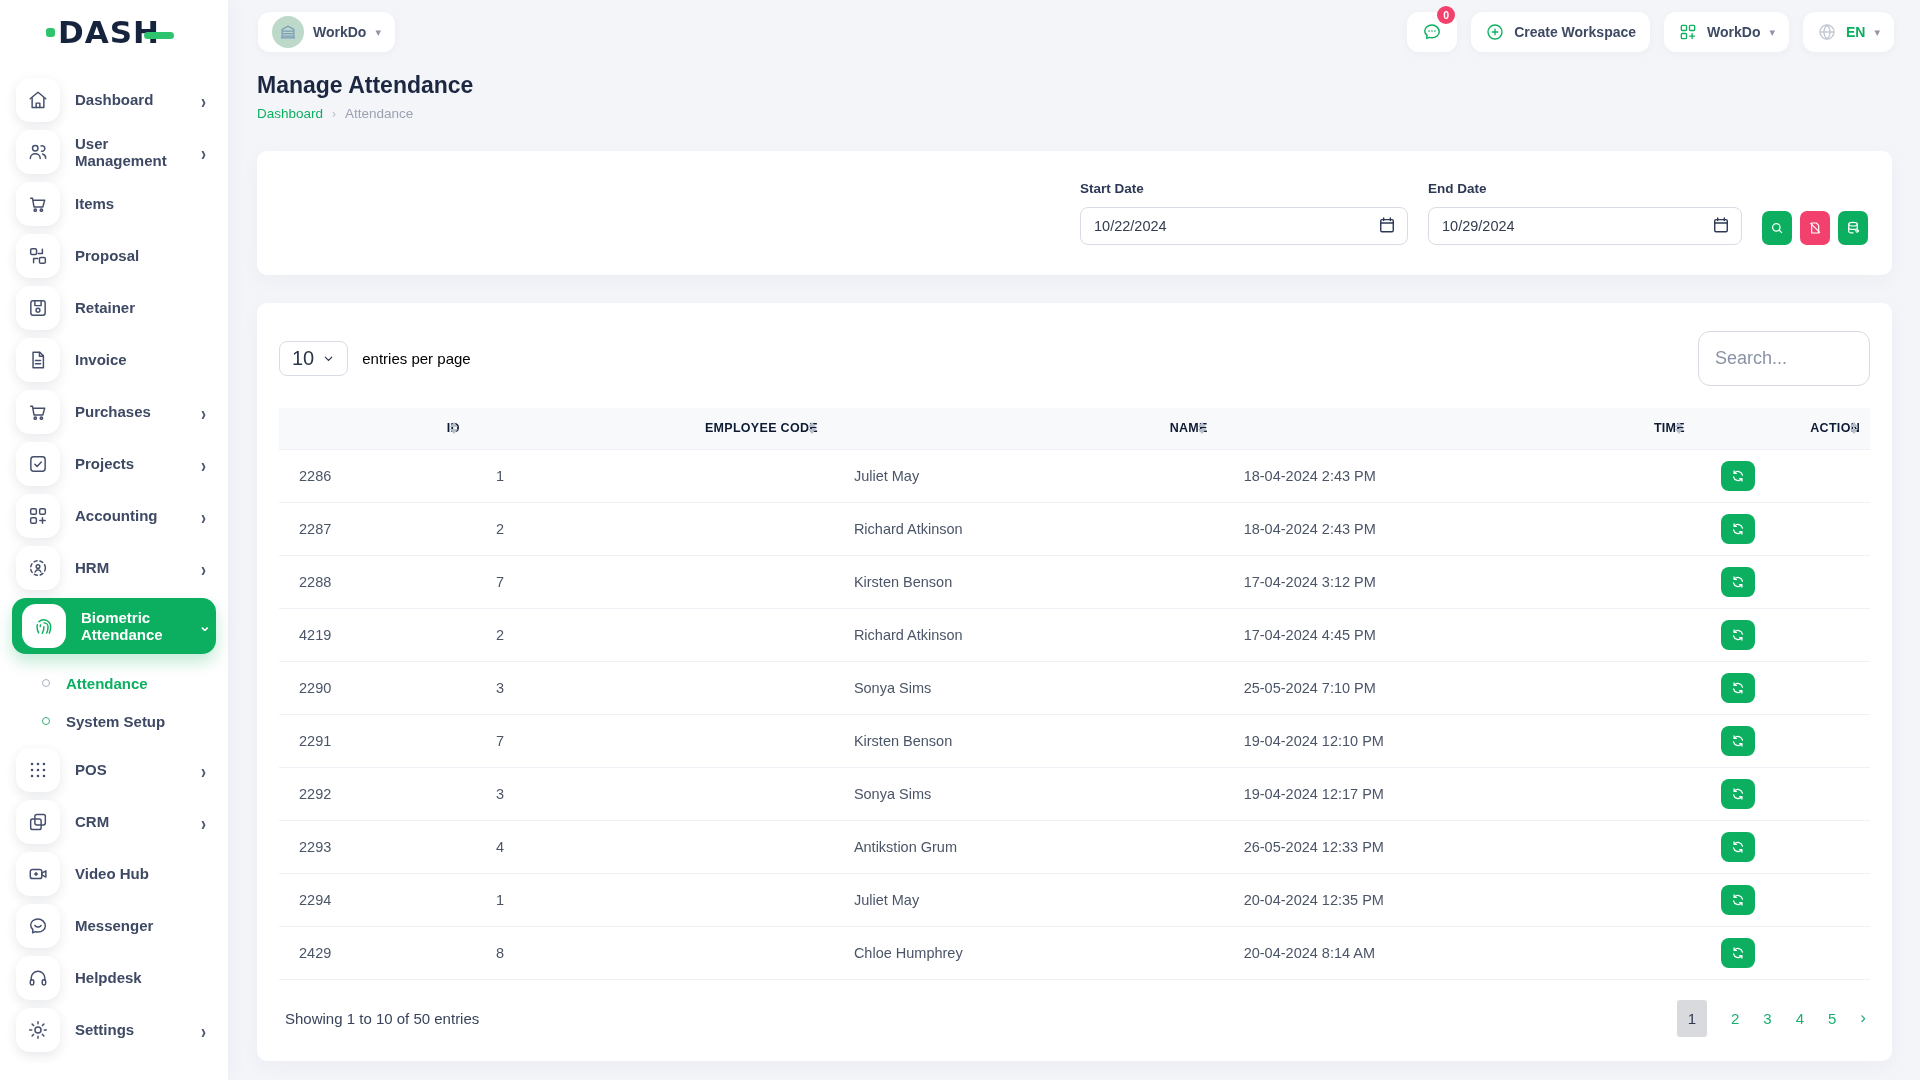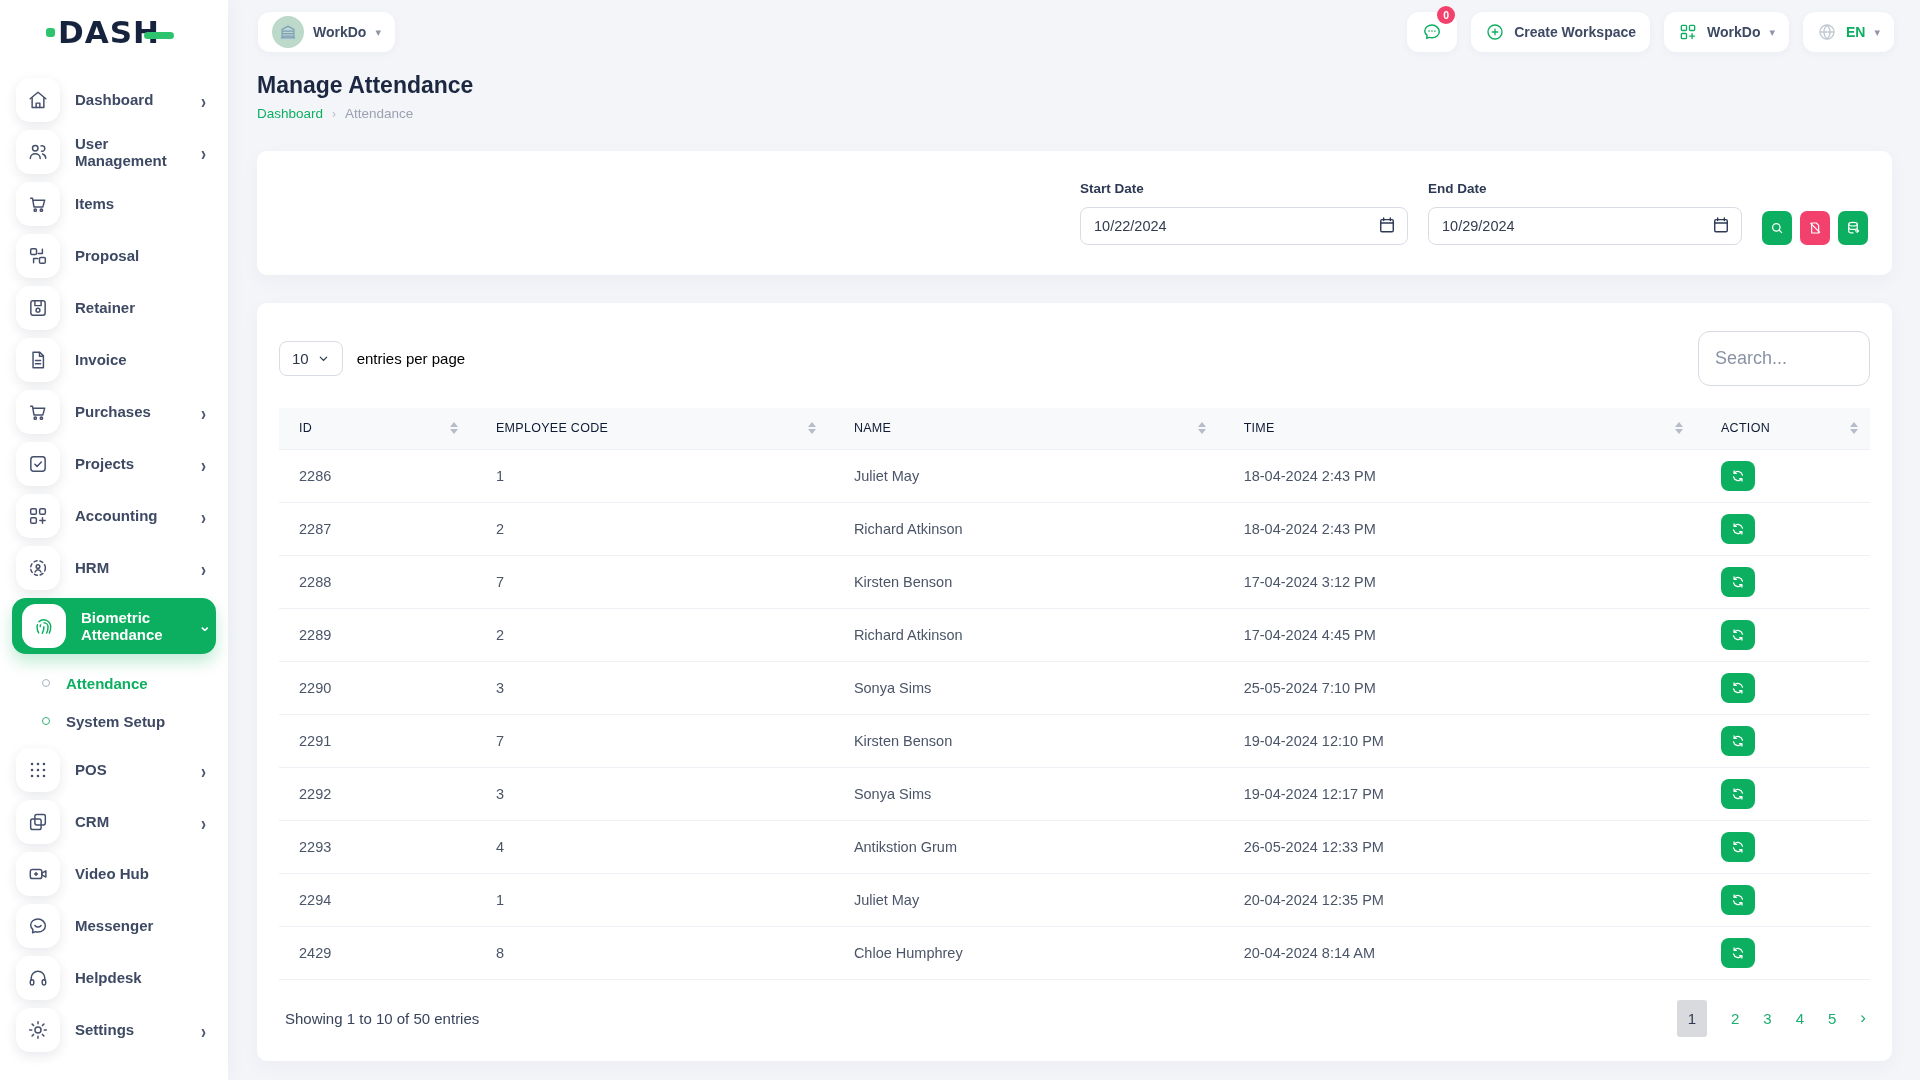--- a/index.html
+++ b/index.html
@@ -67,28 +67,28 @@
   .filter-btns { display:flex; gap:8px; align-items:flex-end; padding-bottom:2px; margin-top:32px; }
   .sq-btn { width:30px; height:34px; border:none; border-radius:7px; display:flex; align-items:center; justify-content:center; color:#fff; cursor:pointer; }
   .sq-btn svg { width:16px; height:16px; stroke:#fff; fill:none; stroke-width:1.8; stroke-linecap:round; stroke-linejoin:round; }
   .btn-green { background:#0caf60; }
   .btn-pink { background:#f1416c; }
 
   
   .table-card { margin-top:28px; padding:28px 22px 24px; }
   .table-top { display:flex; align-items:center; }
   .pagesize { display:flex; align-items:center; gap:8px; border:1px solid #d7dce6; border-radius:8px; height:35px; padding:0 12px; cursor:pointer; }
-  .pagesize-val { font-size:15px; color:#2b3649; }
+  .pagesize-val { font-size:20px; color:#2b3649; }
   .pagesize svg { width:13px; height:13px; stroke:#2b3649; fill:none; stroke-width:2.2; stroke-linecap:round; }
   .pagesize-label { margin-left:14px; font-size:15px; color:#000000; }
   .search-input { margin-left:auto; width:172px; height:55px; border:1px solid #d5dae3; border-radius:12px; padding:0 16px; font-size:18px; color:#333b4e; font-family:inherit; }
   .search-input::placeholder { color:#8a93a5; }
 
   table.tbl { width:100%; border-collapse:collapse; margin-top:22px; }
-  .tbl thead th { background:#f8f9fb; height:41px; text-align:left; font-size:12.5px; font-weight:400; color:#0e1b34; letter-spacing:.3px; padding:0 10px 0 26px; position:relative; cursor:pointer; }
+  .tbl thead th { background:#f8f9fb; height:41px; text-align:right; font-size:12.5px; font-weight:700; color:#0e1b34; letter-spacing:.3px; padding:0 10px 0 26px; position:relative; cursor:pointer; }
   .tbl thead th:first-child { padding-left:20px; }
   .sort { position:absolute; right:12px; top:50%; transform:translateY(-50%); display:flex; flex-direction:column; gap:2px; }
   .sort i { display:block; width:0; height:0; border-left:4px solid transparent; border-right:4px solid transparent; }
   .sort .up { border-bottom:5px solid #b6bdc9; }
   .sort .dn { border-top:5px solid #b6bdc9; }
   .tbl tbody td { height:53px; border-bottom:1px solid #edf0f4; font-size:14.5px; color:#4b5568; padding:0 10px 0 26px; }
   .tbl tbody td:first-child { padding-left:20px; }
   .tbl tbody tr:first-child td { border-top:1px solid #edf0f4; }
   .action-btn { width:34px; height:30px; border:none; border-radius:8px; background:#0caf60; display:flex; align-items:center; justify-content:center; cursor:pointer; }
   .action-btn svg { width:16px; height:16px; stroke:#fff; fill:none; stroke-width:1.9; stroke-linecap:round; stroke-linejoin:round; }
@@ -538,21 +538,21 @@
                     <svg viewBox="0 0 24 24">
                       <path d="M5.3 13.4a7 7 0 0 0 12.2 3"></path>
                       <path d="M18.7 10.6a7 7 0 0 0-12.2-3"></path>
                       <path d="M6.1 4.4v3.5h3.5"></path>
                       <path d="M17.9 19.6v-3.5h-3.5"></path>
                     </svg>
                   </button>
                 </td>
               </tr>
             <tr>
-                <td>2289</td>
+                <td>4219</td>
                 <td>2</td>
                 <td>Richard Atkinson</td>
                 <td>17-04-2024 4:45 PM</td>
                 <td>
                   <button class="action-btn">
                     <svg viewBox="0 0 24 24">
                       <path d="M5.3 13.4a7 7 0 0 0 12.2 3"></path>
                       <path d="M18.7 10.6a7 7 0 0 0-12.2-3"></path>
                       <path d="M6.1 4.4v3.5h3.5"></path>
                       <path d="M17.9 19.6v-3.5h-3.5"></path>

